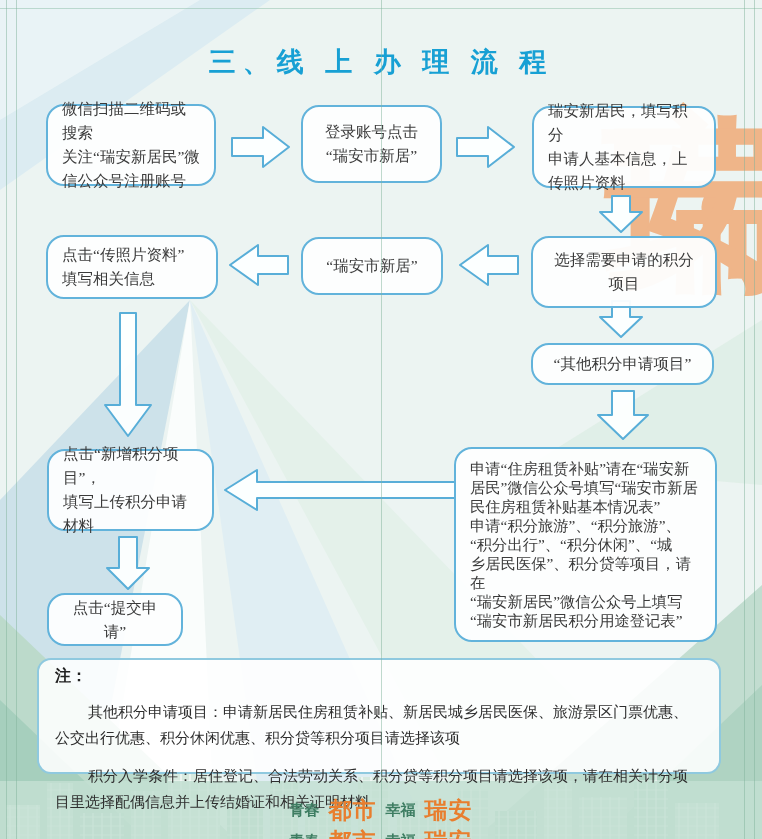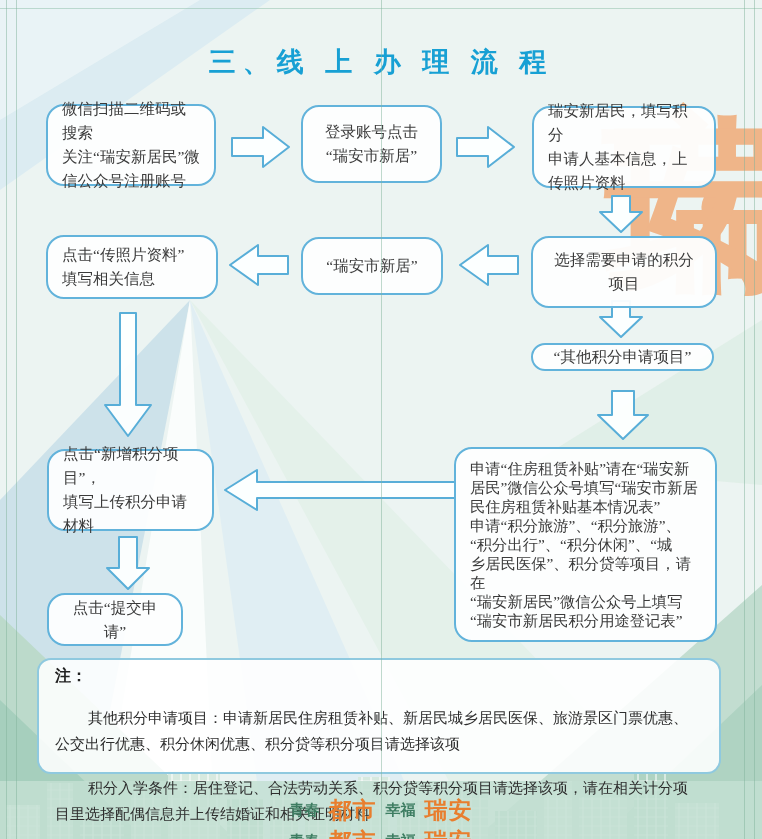--- a/index.html
+++ b/index.html
@@ -51,21 +51,21 @@
   
   .arrow{position:absolute;z-index:2;}
   .arrow polygon{fill:rgba(253,255,255,.95);stroke:#58aed8;stroke-width:2;stroke-linejoin:round;}
   
   #note{
     position:absolute;left:37px;top:658px;width:684px;height:116px;z-index:3;
     box-sizing:border-box;background:rgba(255,255,255,.88);
     border:2px solid #8fc9df;border-radius:14px;padding:6px 22px 0 16px;
   }
   #note .note-label{font-family:"Liberation Sans","DejaVu Sans",sans-serif;font-weight:bold;font-size:16px;color:#222;}
-  #note p{margin:18px 0;font-size:15px;line-height:26px;color:#2e2e2e;text-indent:2.2em;white-space:normal;}
+  #note p{margin:12px 0;font-size:15px;line-height:26px;color:#2e2e2e;text-indent:2.2em;white-space:normal;}
   
   #skyline{position:absolute;left:0;right:0;bottom:0;height:80px;z-index:1;display:flex;align-items:flex-end;gap:7px;padding:0 6px;box-sizing:border-box;}
   #skyline i{
     display:block;flex:0 0 auto;opacity:.95;
     background-color:#c9e3d6;
     background-image:repeating-linear-gradient(90deg,transparent 0 3px,rgba(255,255,255,.55) 3px 5px,transparent 5px 9px),
                      repeating-linear-gradient(0deg,transparent 0 3px,rgba(255,255,255,.35) 3px 5px,transparent 5px 9px);
   }
   #skyline i:nth-of-type(3n){background-color:#aed3c2;}
   #skyline i:nth-of-type(4n+1){background-color:#d6e9de;}
@@ -165,21 +165,21 @@
   </div>
   <div class="fbox left" style="left:46px;top:235px;width:172px;height:64px">点击“传照片资料”
 填写相关信息</div>
 
   <div class="arrow" style="left:598px;top:299px">
     <svg width="46" height="40" viewBox="0 0 46 40">
         <polygon points="14,2 32,2 32,18 44,18 23,38 2,18 14,18"></polygon>
       </svg>
   </div>
 
-  <div class="fbox center" style="left:531px;top:343px;width:183px;height:28px">“其他积分申请项目”</div>
+  <div class="fbox center" style="left:531px;top:343px;width:183px;height:42px">“其他积分申请项目”</div>
   <div class="arrow" style="left:596px;top:389px">
     <svg width="54" height="52" viewBox="0 0 54 52">
         <polygon points="16,2 38,2 38,26 52,26 27,50 2,26 16,26"></polygon>
       </svg>
   </div>
 
   <div class="fbox left" style="left:454px;top:447px;width:263px;height:195px;line-height:19px;font-size:15.3px;align-items:flex-start;padding-top:10px">申请“住房租赁补贴”请在“瑞安新
 居民”微信公众号填写“瑞安市新居
 民住房租赁补贴基本情况表”
 申请“积分旅游”、“积分旅游”、

